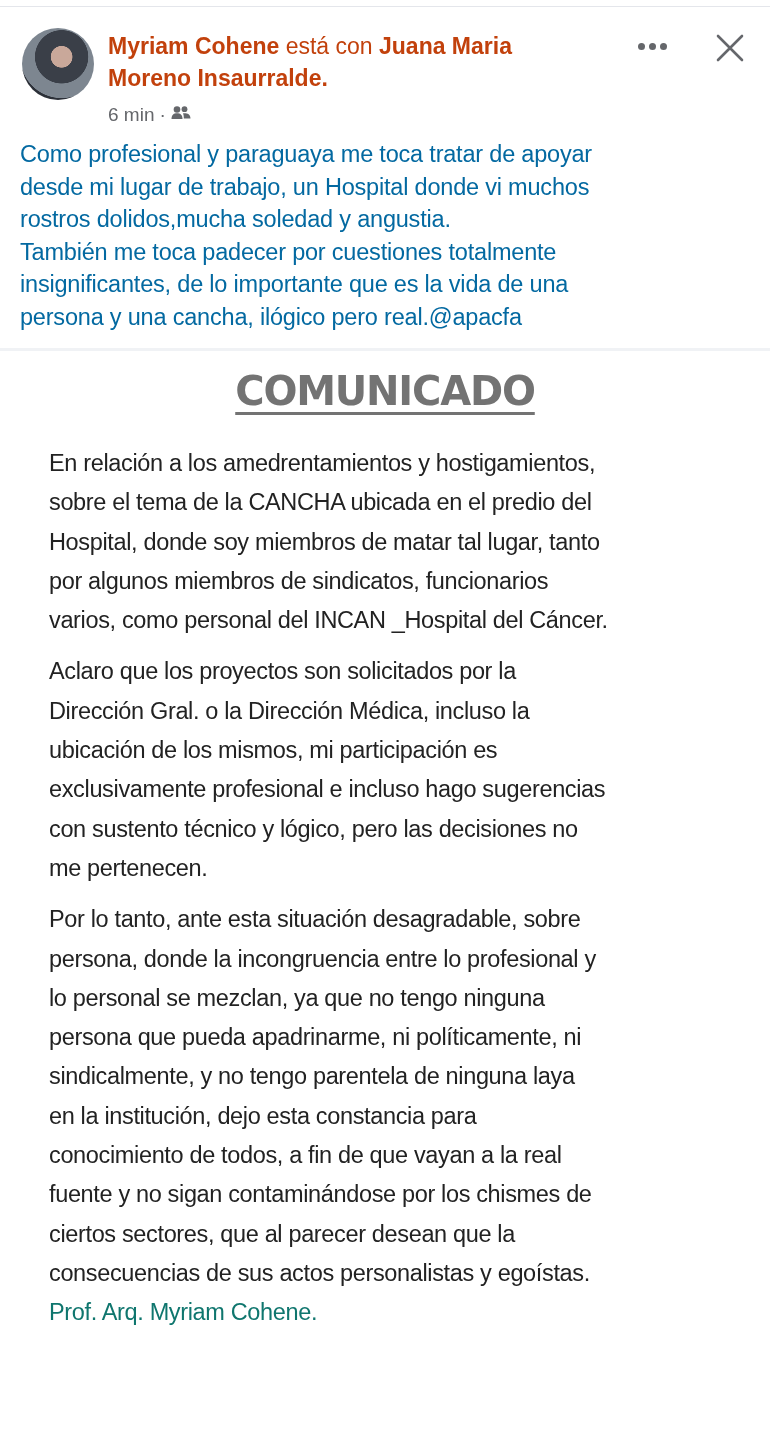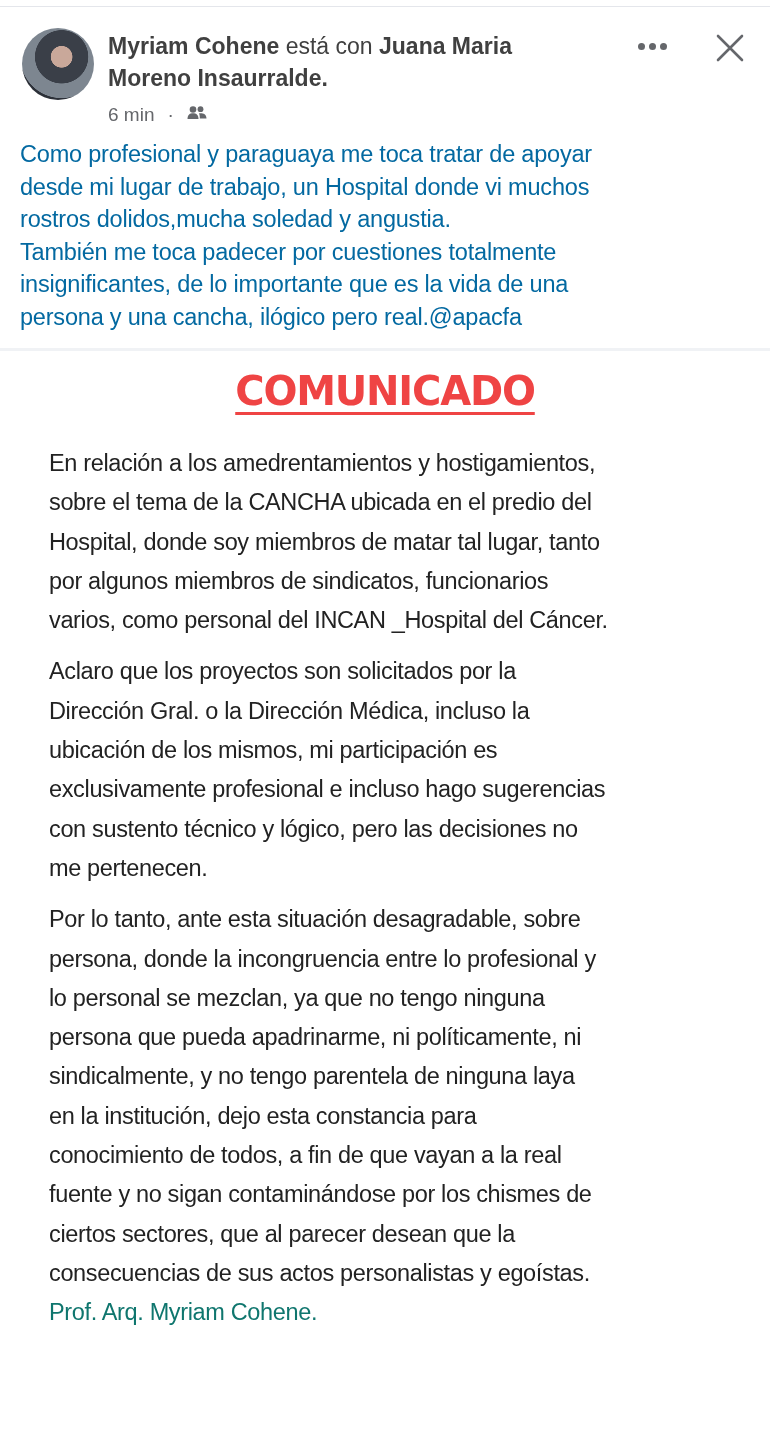--- a/index.html
+++ b/index.html
@@ -8,39 +8,39 @@
     font-family: "Liberation Sans", "DejaVu Sans", sans-serif; color: #1c1e21;
     position: relative;
   }
   .top-rule { position: absolute; left: 0; top: 6px; width: 770px; height: 1px; background: #e4e6eb; }
   .post-header { position: absolute; left: 0; top: 0; width: 770px; height: 140px; }
   .avatar {
     position: absolute; left: 22px; top: 28px; width: 72px; height: 72px; border-radius: 50%;
     overflow: hidden; background: radial-gradient(circle at 55% 40%, #c9a89a 0 18%, #3a3f48 19% 45%, #7d8690 46% 70%, #2c3038 71%);
   }
   .author-line {
-    position: absolute; left: 108px; top: 30px; width: 520px; font-size: 23px; line-height: 32px; color: #404040;
+    position: absolute; left: 108px; top: 30px; width: 520px; font-size: 23px; line-height: 32px; color: #c2410c;
   }
   .author-line .strong { font-weight: 600; }
   .meta-line {
-    position: absolute; left: 108px; top: 104px; font-size: 19px; color: #65676b; display: flex; align-items: center; gap: 13px;
+    position: absolute; left: 108px; top: 104px; font-size: 19px; color: #65676b; display: flex; align-items: center; gap: 5px;
   }
   .more-btn { position: absolute; left: 632px; top: 36px; width: 40px; height: 20px; display: flex; align-items: center; justify-content: center; gap: 4px; cursor: pointer; }
   .more-btn span { width: 7px; height: 7px; border-radius: 50%; background: #65676b; display: block; }
   .close-btn { position: absolute; left: 712px; top: 30px; width: 36px; height: 36px; cursor: pointer; }
   .caption {
     position: absolute; left: 20px; top: 138px; width: 740px; font-size: 23.5px; line-height: 32.5px; color: #0369a1;
     letter-spacing: -0.2px;
   }
   .caption p { margin: 0; }
   .section-rule { position: absolute; left: 0; top: 348px; width: 770px; height: 3px; background: #f0f2f5; }
   .doc { position: absolute; left: 0; top: 351px; width: 770px; height: 1090px; background: #ffffff; }
   .doc-title {
     position: absolute; left: 0; top: 14px; width: 770px; text-align: center;
-    font-family: "DejaVu Sans", sans-serif; font-weight: 700; font-size: 40px; line-height: 52px; color: #ef4444;
+    font-family: "DejaVu Sans", sans-serif; font-weight: 700; font-size: 40px; line-height: 52px; color: #737373;
     letter-spacing: -1.2px;
   }
   .doc-title span { text-decoration: underline; text-decoration-thickness: 3px; text-underline-offset: 7px; }
   .doc-body {
     position: absolute; left: 49px; top: 93px; width: 680px; font-family: "Liberation Sans", sans-serif;
     font-size: 23.5px; line-height: 39.3px; color: #222; letter-spacing: -0.35px;
   }
   .doc-body .para { margin: 0 0 12px 0; }
   .doc-body .line { display: block; white-space: nowrap; }
   .doc-body .sig { font-weight: 400; color: #0f766e; display: block; }

